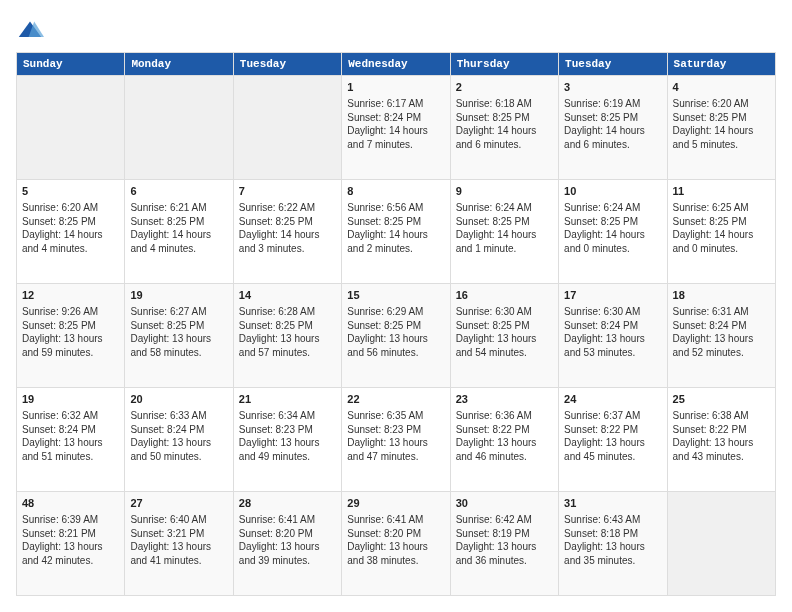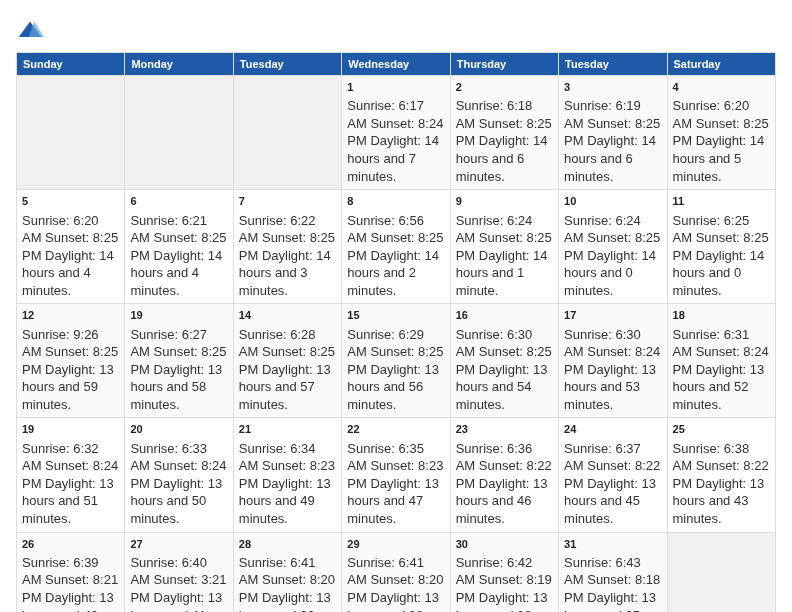--- a/index.html
+++ b/index.html
@@ -63,20 +63,21 @@
       font-size: 9.5px;
     }
     .calendar thead tr th {
       background-color: #1e5aa8;
       color: #fff;
       padding: 5px 6px;
       text-align: left;
       font-size: 11px;
       font-weight: bold;
       border: 1px solid #ddd;
+      font-family: Liberation Mono, monospace;
     }
     .calendar tbody tr td {
       border: 1px solid #ddd;
       vertical-align: top;
       padding: 4px 5px;
       width: calc(100% / 7);
       height: 82px;
       color: #222;
       line-height: 1.4;
     }
@@ -86,21 +87,21 @@
     .calendar tbody tr:nth-child(even) td {
       background-color: #fff;
     }
     .day-num {
       font-weight: bold;
       font-size: 11px;
       margin-bottom: 2px;
       display: block;
     }
     .day-content {
-      font-size: 13px;
+      font-size: 10px;
       color: #333;
       line-height: 1.35;
     }
     .empty-cell {
       background-color: #f0f0f0 !important;
     }
   </style>
 </head>
 <body>
 
@@ -317,21 +318,21 @@
           <td>
             <span class="day-num">25</span>
             <div class="day-content">Sunrise: 6:38 AM
 Sunset: 8:22 PM
 Daylight: 13 hours
 and 43 minutes.</div>
           </td>
         </tr>
         <tr>
           <td>
-            <span class="day-num">26</span>
+            <span class="day-num">48</span>
             <div class="day-content">Sunrise: 6:39 AM
 Sunset: 8:21 PM
 Daylight: 13 hours
 and 42 minutes.</div>
           </td>
           <td>
             <span class="day-num">27</span>
             <div class="day-content">Sunrise: 6:40 AM
 Sunset: 3:21 PM
 Daylight: 13 hours

